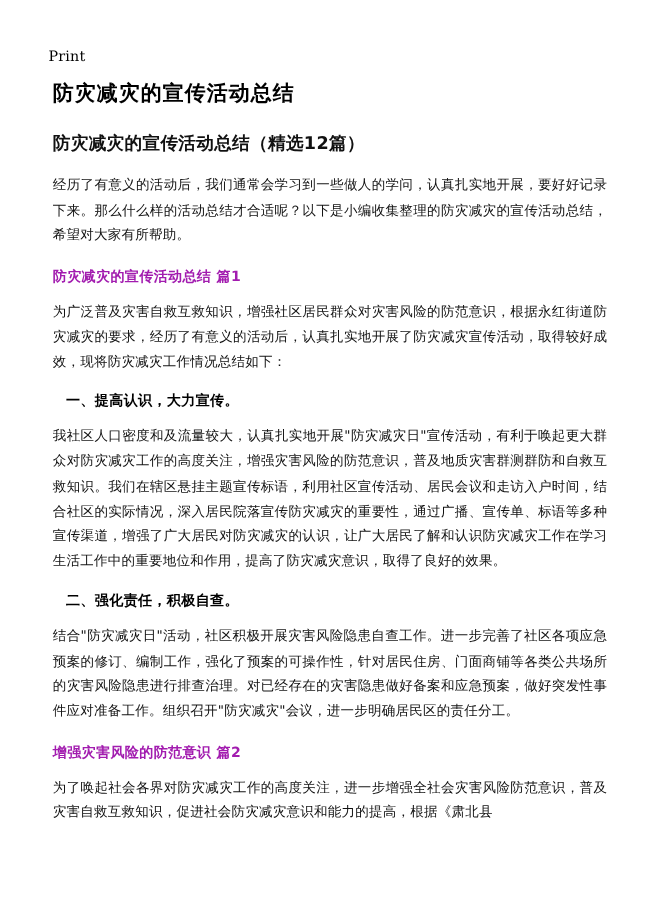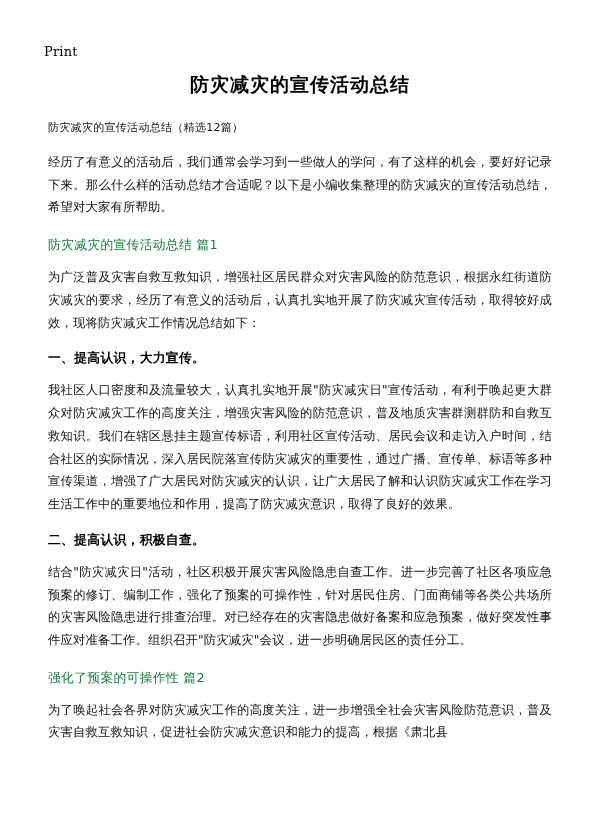--- a/index.html
+++ b/index.html
@@ -33,81 +33,82 @@
   }
   .content {
     position: absolute;
     top: 72px;
     left: 48px;
     width: 504px;
   }
   .doc-title {
     font-size: 19px;
     font-weight: bold;
-    text-align: center;
+    text-align: left;
     margin: 0 0 22px 0;
     letter-spacing: 1px;
     color: #000;
   }
   .subtitle {
-    font-size: 11px;
+    font-size: 16px;
     margin: 0 0 16px 0;
     color: #111;
     letter-spacing: 0.3px;
+    font-weight: bold;
   }
   p.body-text {
     font-size: 12.3px;
     line-height: 1.85;
     margin: 0 0 14px 0;
     text-align: justify;
     text-justify: inter-ideograph;
     color: #111;
     letter-spacing: 0.2px;
   }
   h2.section-heading {
     font-size: 12.8px;
-    font-weight: normal;
+    font-weight: bold;
     margin: 18px 0 12px 0;
-    color: #15803d;
+    color: #a21caf;
     letter-spacing: 0.3px;
   }
   h3.sub-heading {
     font-size: 12.8px;
     font-weight: bold;
-    margin: 16px 0 12px 0;
+    margin: 16px 0 12px 12px;
     color: #000;
     letter-spacing: 0.3px;
   }
 </style>
 </head>
 <body>
 
 <div class="page">
 
   <a href="#" class="print-link">Print</a>
 
   <div class="content">
 
     <h1 class="doc-title">防灾减灾的宣传活动总结</h1>
 
     <p class="subtitle">防灾减灾的宣传活动总结（精选12篇）</p>
 
-    <p class="body-text">经历了有意义的活动后，我们通常会学习到一些做人的学问，有了这样的机会，要好好记录下来。那么什么样的活动总结才合适呢？以下是小编收集整理的防灾减灾的宣传活动总结，希望对大家有所帮助。</p>
+    <p class="body-text">经历了有意义的活动后，我们通常会学习到一些做人的学问，认真扎实地开展，要好好记录下来。那么什么样的活动总结才合适呢？以下是小编收集整理的防灾减灾的宣传活动总结，希望对大家有所帮助。</p>
 
     <h2 class="section-heading">防灾减灾的宣传活动总结 篇1</h2>
 
     <p class="body-text">为广泛普及灾害自救互救知识，增强社区居民群众对灾害风险的防范意识，根据永红街道防灾减灾的要求，经历了有意义的活动后，认真扎实地开展了防灾减灾宣传活动，取得较好成效，现将防灾减灾工作情况总结如下：</p>
 
     <h3 class="sub-heading">一、提高认识，大力宣传。</h3>
 
     <p class="body-text">我社区人口密度和及流量较大，认真扎实地开展"防灾减灾日"宣传活动，有利于唤起更大群众对防灾减灾工作的高度关注，增强灾害风险的防范意识，普及地质灾害群测群防和自救互救知识。我们在辖区悬挂主题宣传标语，利用社区宣传活动、居民会议和走访入户时间，结合社区的实际情况，深入居民院落宣传防灾减灾的重要性，通过广播、宣传单、标语等多种宣传渠道，增强了广大居民对防灾减灾的认识，让广大居民了解和认识防灾减灾工作在学习生活工作中的重要地位和作用，提高了防灾减灾意识，取得了良好的效果。</p>
 
-    <h3 class="sub-heading">二、提高认识，积极自查。</h3>
+    <h3 class="sub-heading">二、强化责任，积极自查。</h3>
 
     <p class="body-text">结合"防灾减灾日"活动，社区积极开展灾害风险隐患自查工作。进一步完善了社区各项应急预案的修订、编制工作，强化了预案的可操作性，针对居民住房、门面商铺等各类公共场所的灾害风险隐患进行排查治理。对已经存在的灾害隐患做好备案和应急预案，做好突发性事件应对准备工作。组织召开"防灾减灾"会议，进一步明确居民区的责任分工。</p>
 
 
-    <h2 class="section-heading">强化了预案的可操作性 篇2</h2>
+    <h2 class="section-heading">增强灾害风险的防范意识 篇2</h2>
 
     <p class="body-text">为了唤起社会各界对防灾减灾工作的高度关注，进一步增强全社会灾害风险防范意识，普及灾害自救互救知识，促进社会防灾减灾意识和能力的提高，根据《肃北县</p>
 
   </div>
 </div>
 
 </body></html>

